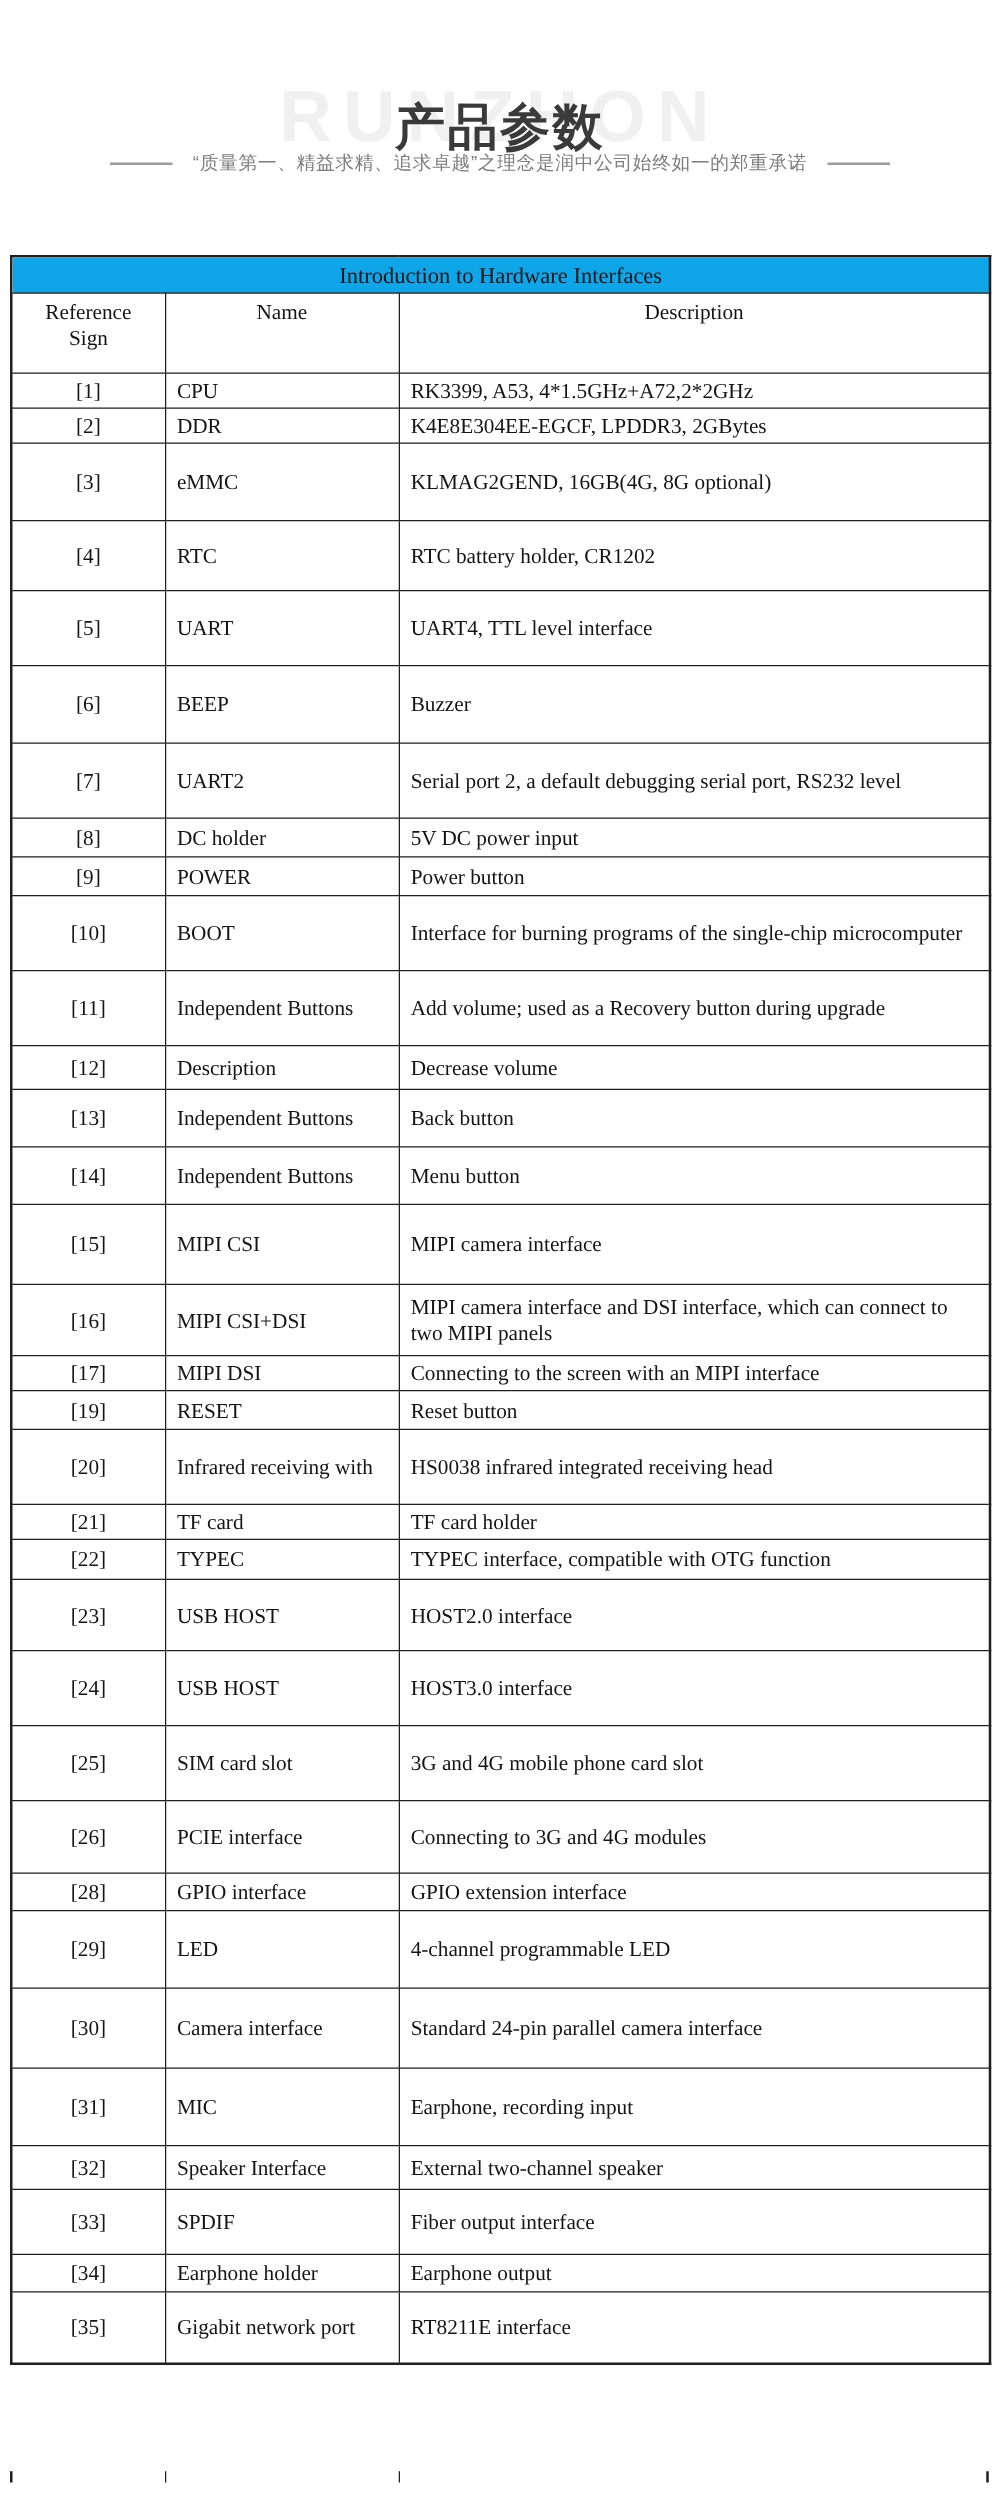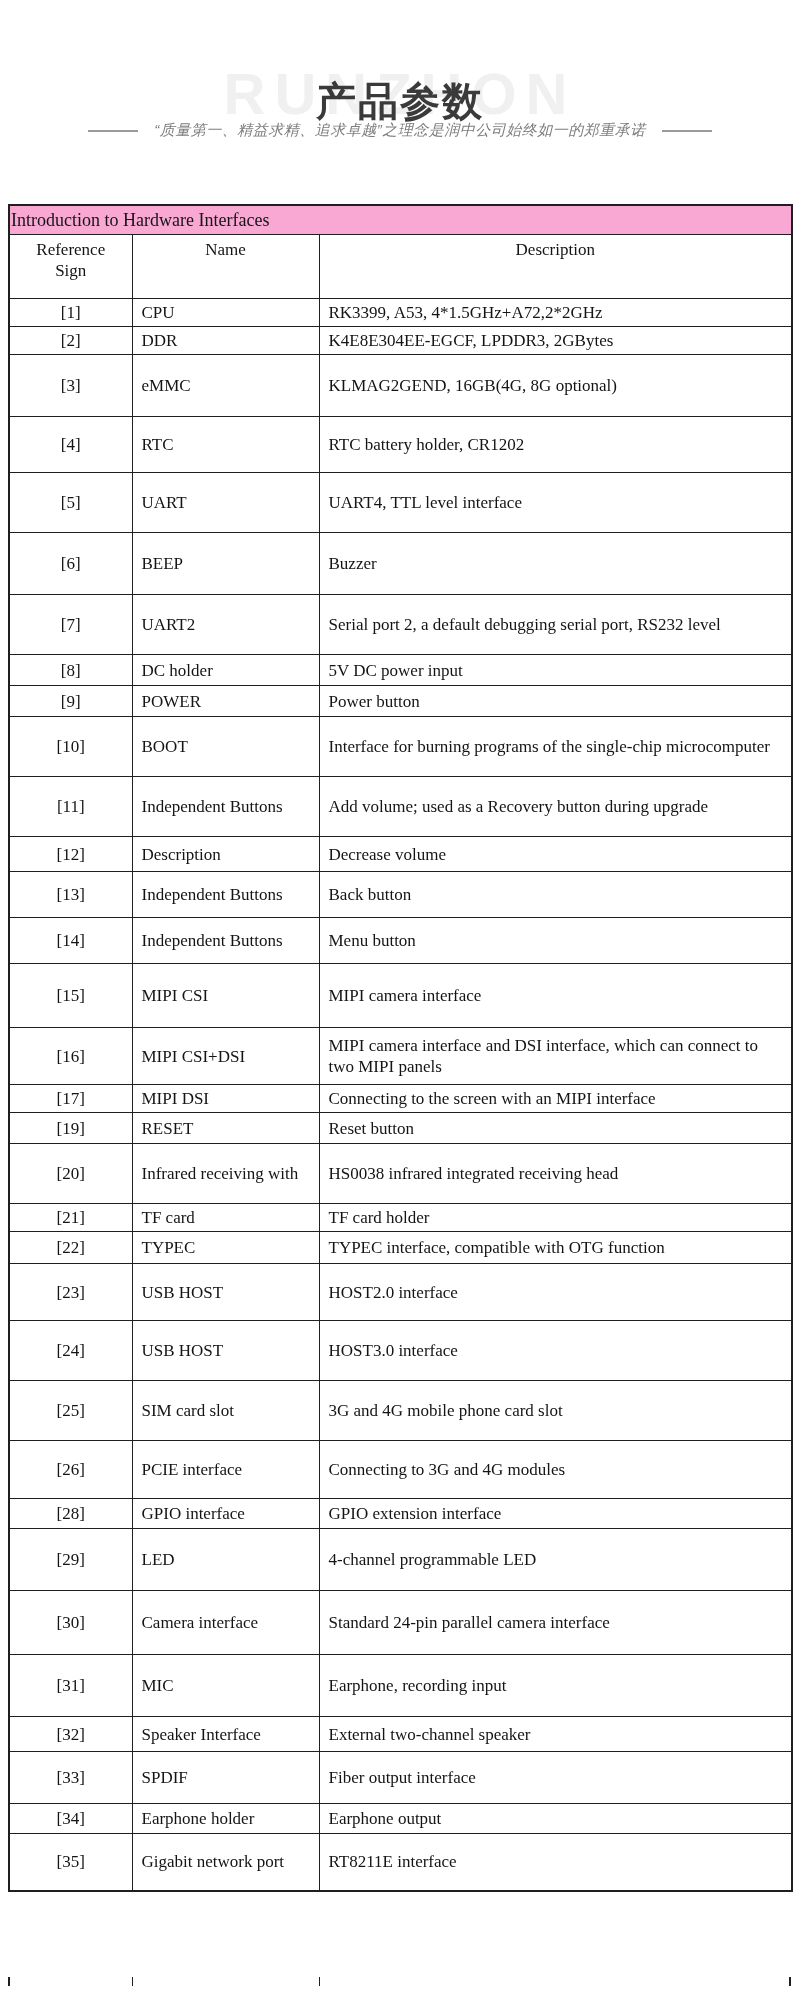--- a/index.html
+++ b/index.html
@@ -19,38 +19,38 @@
     position:absolute;top:74px;left:0;width:100%;
     text-align:center;font-size:40px;font-weight:700;color:#3a3a3a;
     letter-spacing:2px;
   }
   .subtitle-row{
     position:absolute;top:121px;left:0;width:100%;
     display:flex;align-items:center;justify-content:center;gap:16px;
   }
   .subtitle-dash{width:50px;height:2px;background:#9b9b9b;}
   .subtitle-text{
-    font-size:15px;color:#7d7d7d;letter-spacing:0.5px;white-space:nowrap;font-style:italic;
+    font-size:15px;color:#7d7d7d;letter-spacing:0.5px;white-space:nowrap;
   }
   
   .spec-table{
     position:absolute;top:204px;left:8px;width:783px;
     border-collapse:collapse;table-layout:fixed;
     font-family:"Liberation Serif",serif;font-size:17px;color:#141414;
   }
   .spec-table col.c-ref{width:123px;}
   .spec-table col.c-name{width:187px;}
   .spec-table col.c-desc{width:473px;}
   .spec-table td,.spec-table th{
     border:1px solid #1f1f1f;line-height:21px;font-weight:normal;
     overflow:hidden;
   }
   .spec-table{border:2px solid #1f1f1f;}
   .tbl-title-cell{
-    background:#f9a8d4;height:26px;
+    background:#0ea5e9;text-align:center;height:26px;
     font-size:18px;border-bottom:2px solid #1f1f1f;
   }
   .hdr-row th{height:58px;vertical-align:top;text-align:center;padding-top:4px;}
   .hdr-row th.h-ref{padding-left:20px;padding-right:20px;}
   td.ref-cell{text-align:center;vertical-align:middle;}
   td.name-cell{text-align:left;vertical-align:middle;padding:2px 6px 2px 9px;}
   td.desc-cell{text-align:left;vertical-align:middle;padding:2px 8px 2px 9px;}
   
   .table-stub{
     position:absolute;left:8px;top:1977px;width:783px;height:9px;

